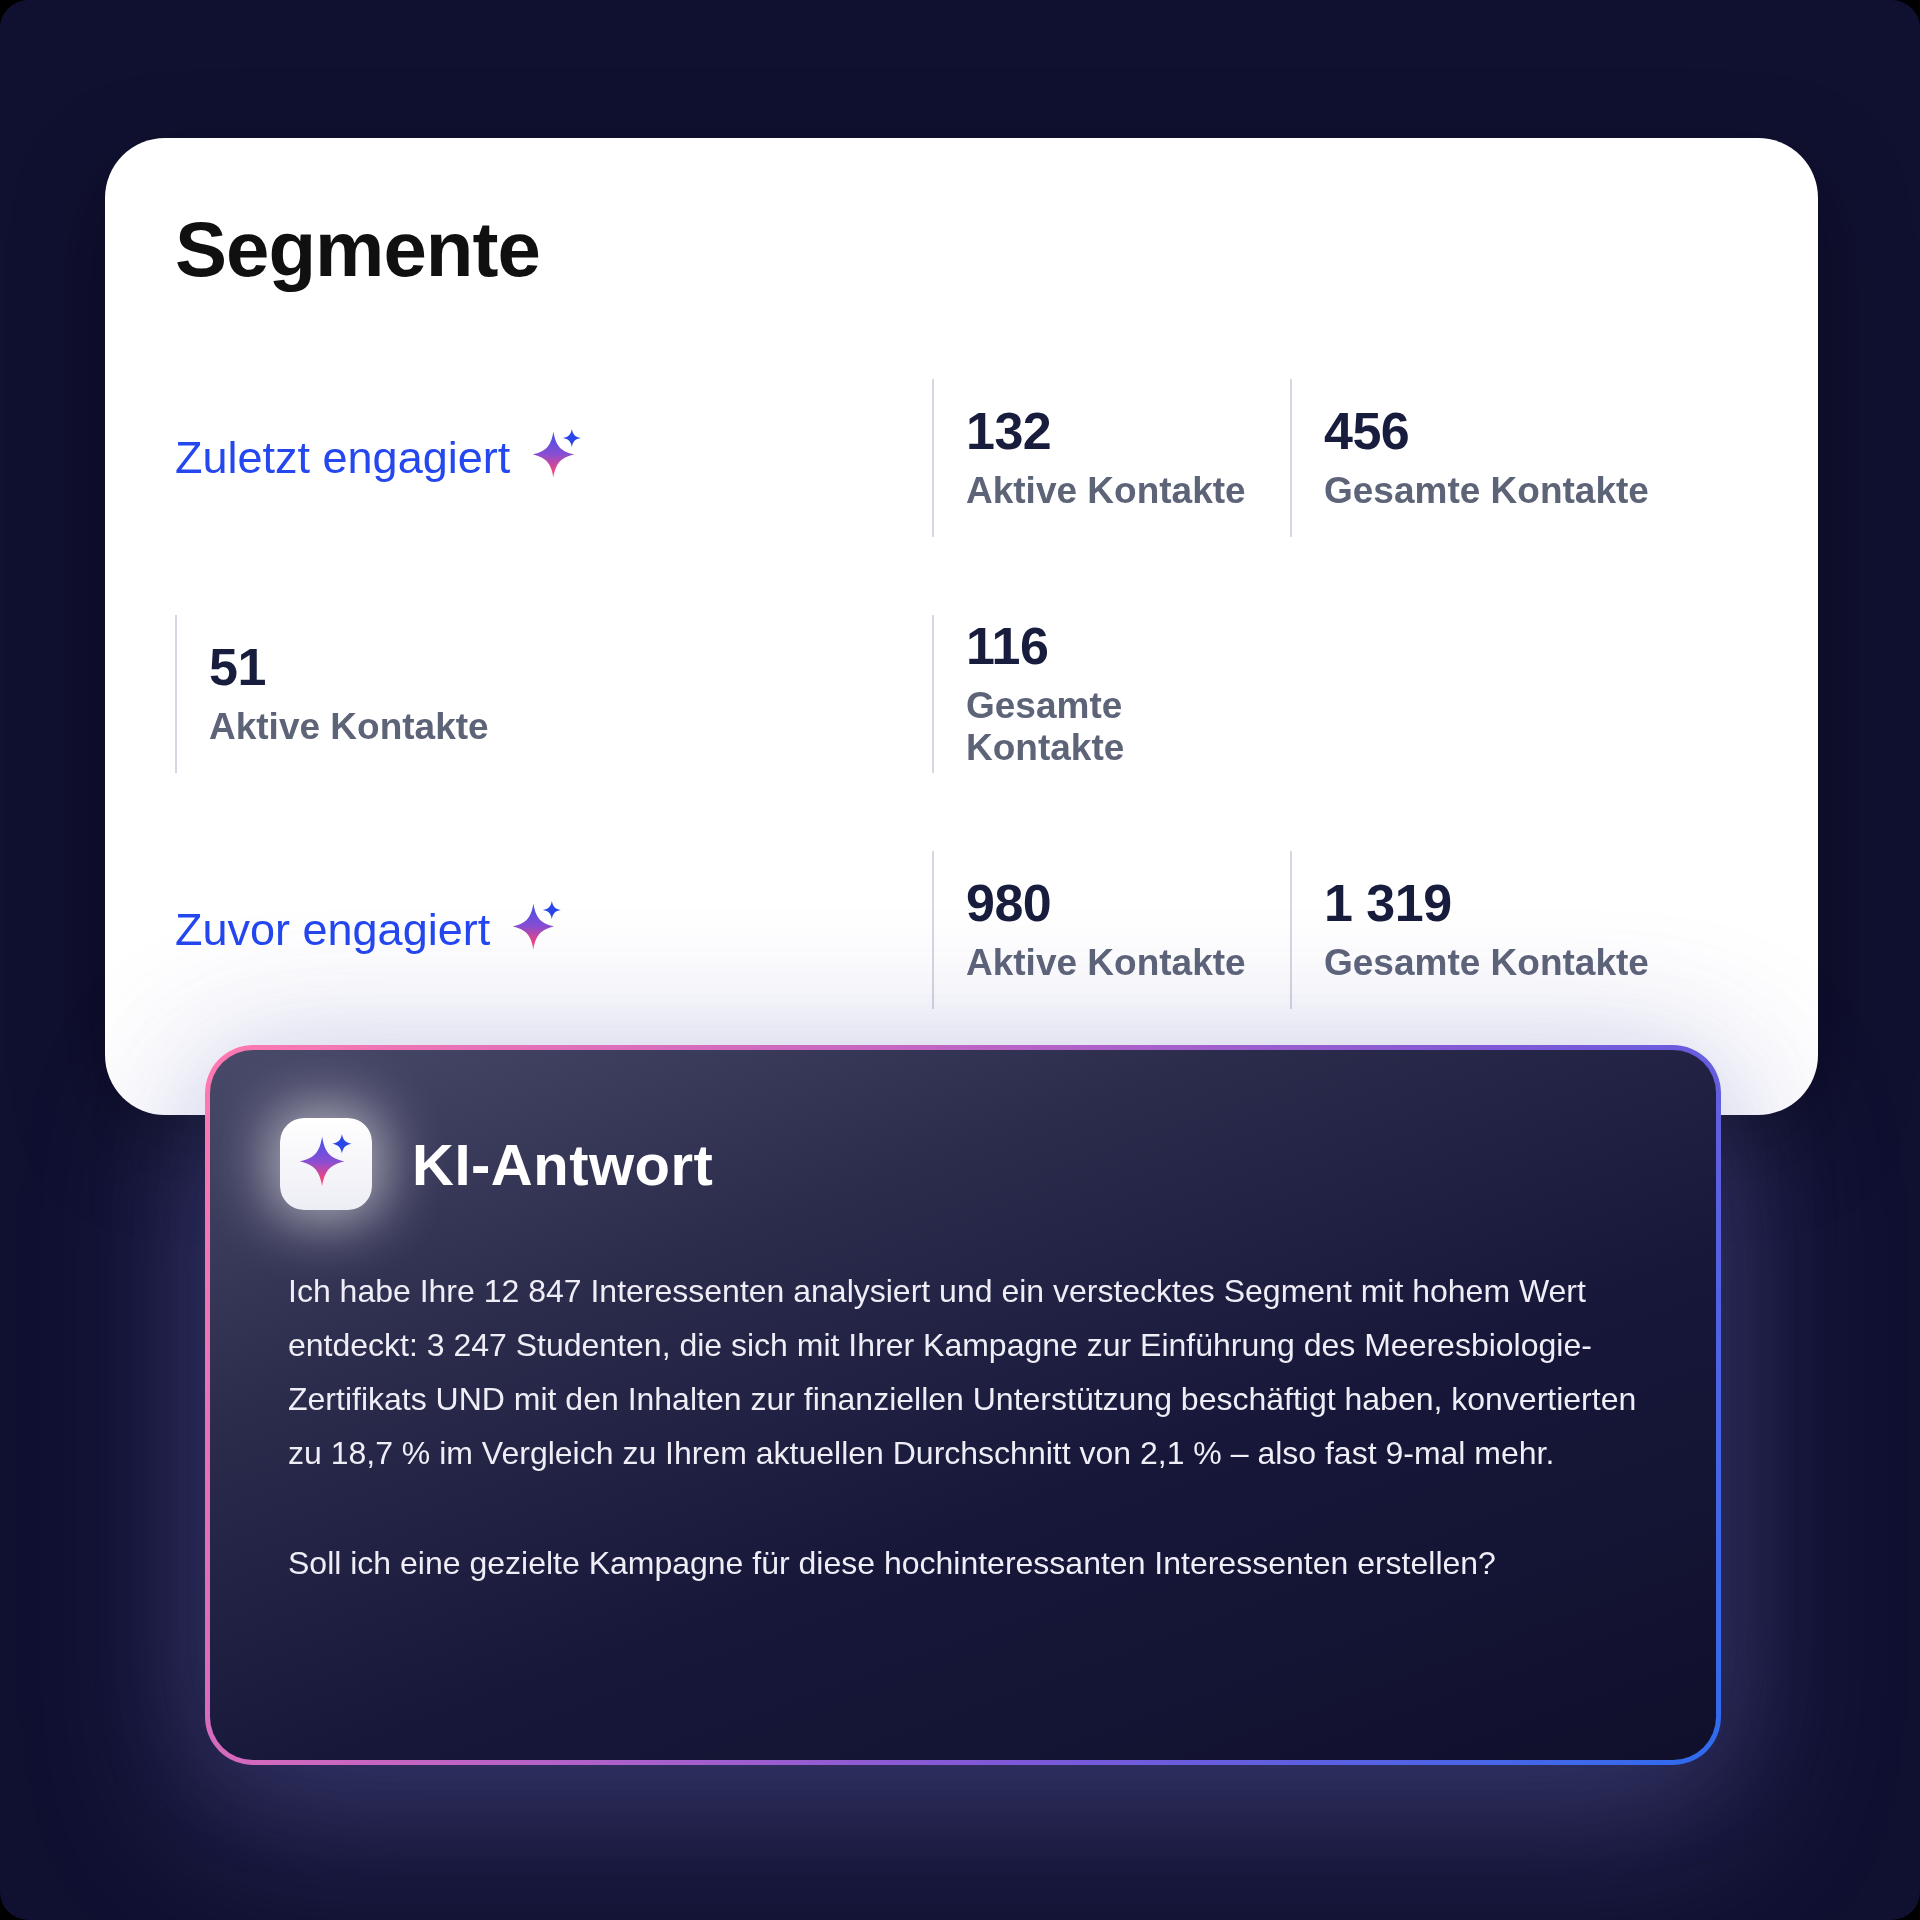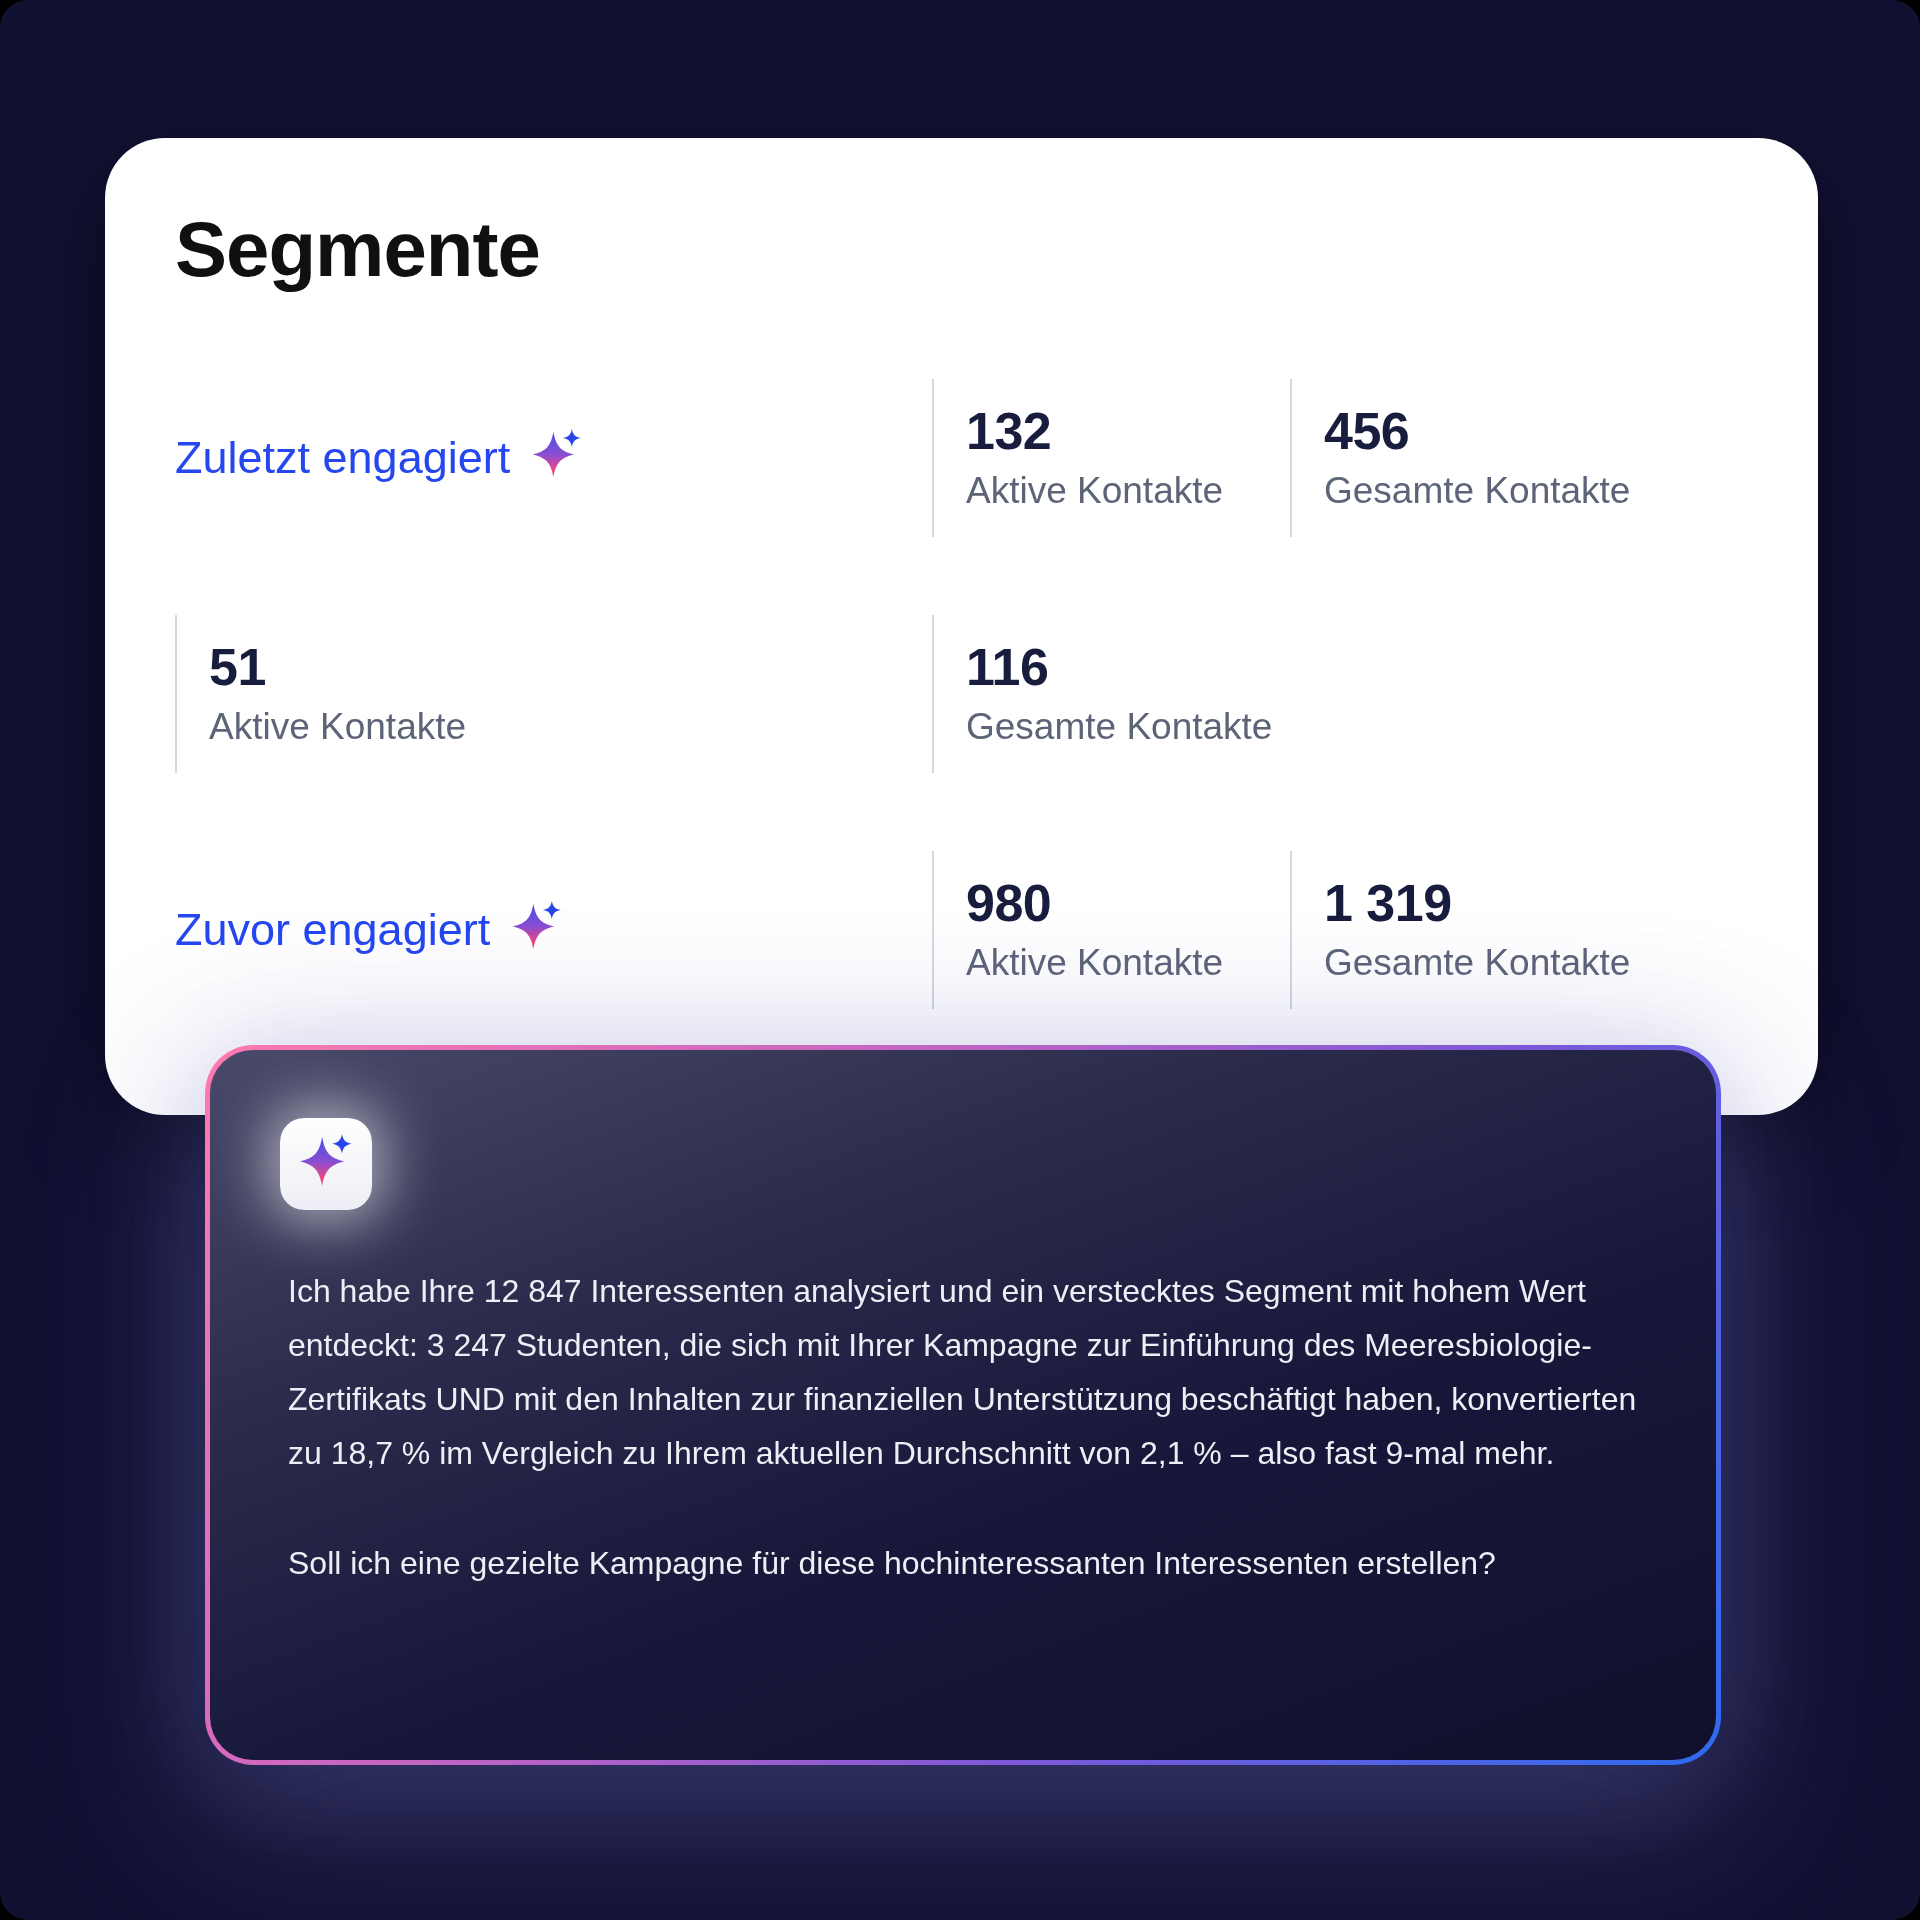--- a/index.html
+++ b/index.html
@@ -31,21 +31,21 @@
   }
   .seg-label .spark{flex:0 0 auto;margin-top:4px;}
   .stat{
     border-left:2px solid #d3d8e2;padding-left:32px;height:100%;
     display:flex;flex-direction:column;justify-content:center;
   }
   .stat-value{
     font-size:52px;font-weight:700;color:#181d3d;letter-spacing:-.5px;line-height:1.05;
   }
   .stat-caption{
-    font-size:37px;font-weight:400;color:#5d6478;margin-top:12px;
+    font-size:37px;font-weight:700;color:#5d6478;margin-top:12px;
   }
 
   
   .ai-card{
     position:absolute;left:205px;top:1045px;width:1516px;height:720px;
     border-radius:48px;border:5px solid transparent;box-sizing:border-box;
     background:
       linear-gradient(160deg,#49496a 0%,#2b2b4c 30%,#17173a 60%,#10102c 100%) padding-box,
       linear-gradient(125deg,#ff79b0 0%,#c465c2 35%,#7d58d8 65%,#2e6bee 100%) border-box;
     box-shadow:0 50px 160px 20px rgba(120,120,200,.30), 0 0 120px rgba(100,100,180,.18);
@@ -144,20 +144,21 @@
   <section class="ai-card">
     <div class="ai-header">
       <div class="ai-icon-tile">
         <span>
           <svg width="58" height="60" viewBox="0 0 120 124">
             <path d="M52 10 C57.5 43 69 54.5 98 61 C69 67.5 57.5 79 52 112 C46.5 79 35 67.5 6 61 C35 54.5 46.5 43 52 10 Z" fill="url(#sparkGrad)"></path>
             <path d="M93 4 C95.5 17 100 21.5 113 24 C100 26.5 95.5 31 93 44 C90.5 31 86 26.5 73 24 C86 21.5 90.5 17 93 4 Z" fill="#2b46e8"></path>
           </svg>
         </span>
       </div>
+      <div class="ai-title">KI-Antwort</div>
     </div>
     <div class="ai-body">
       <p>Ich habe Ihre 12&nbsp;847 Interessenten analysiert und ein verstecktes Segment mit hohem Wert entdeckt: 3&nbsp;247 Studenten, die sich mit Ihrer Kampagne zur Einführung des Meeresbiologie-Zertifikats UND mit den Inhalten zur finanziellen Unterstützung beschäftigt haben, konvertierten zu 18,7&nbsp;% im Vergleich zu Ihrem aktuellen Durchschnitt von 2,1&nbsp;% – also fast 9-mal mehr.</p>
       <p>Soll ich eine gezielte Kampagne für diese hochinteressanten Interessenten erstellen?</p>
     </div>
   </section>
 
 </div>
 
 </body></html>

